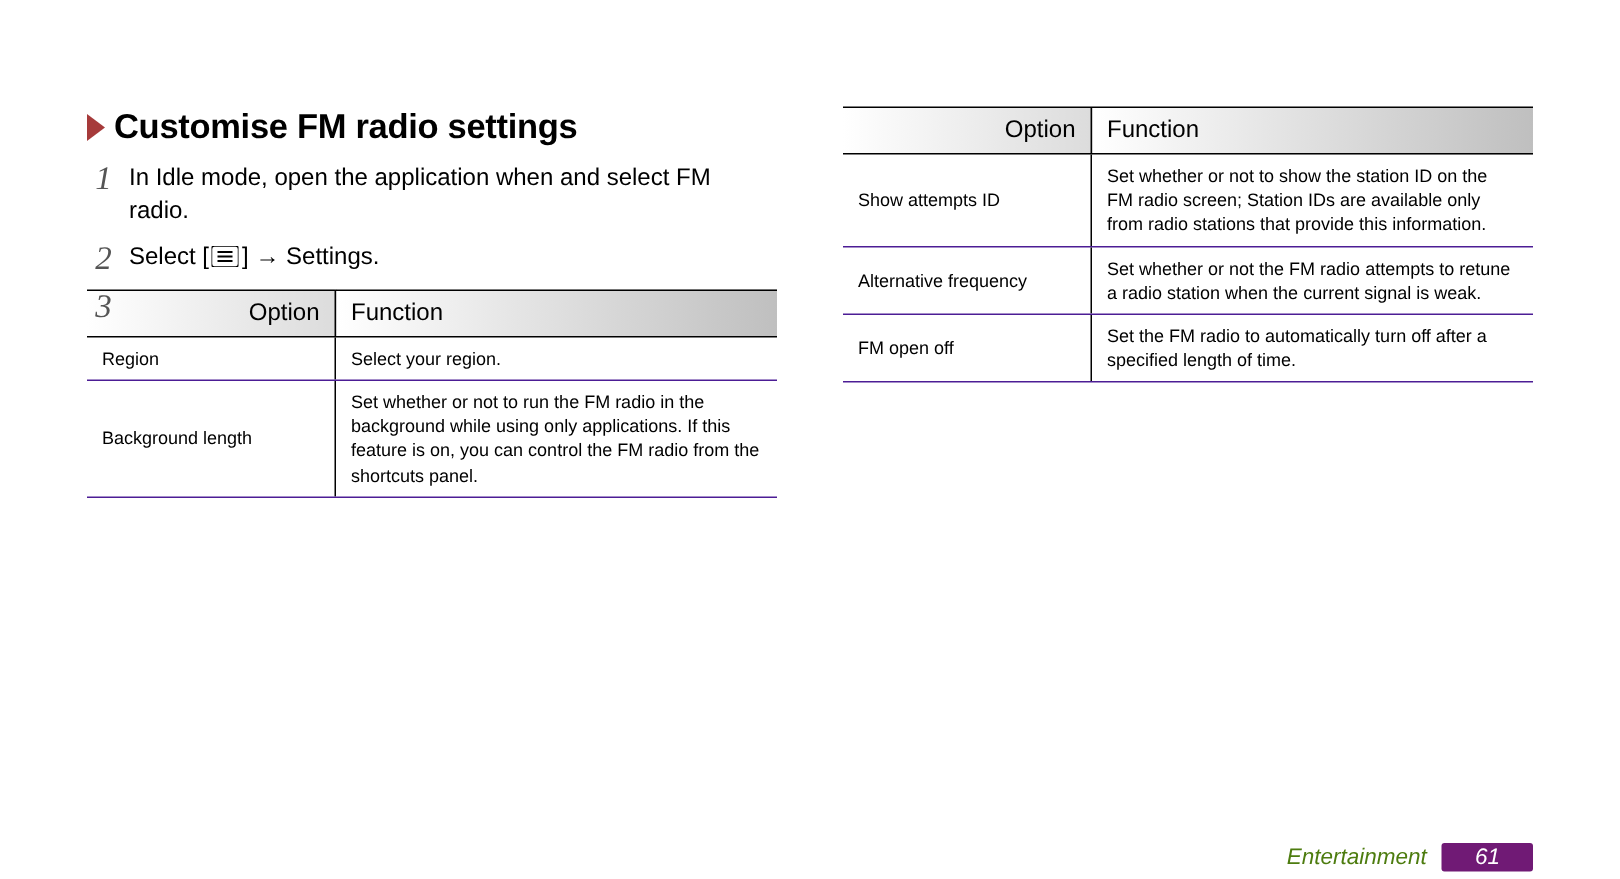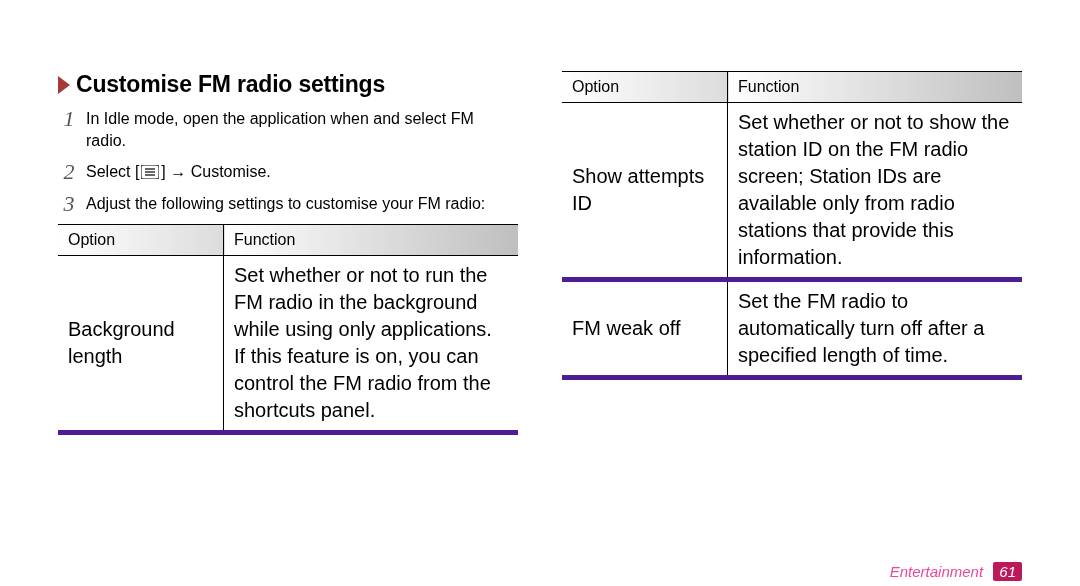--- a/index.html
+++ b/index.html
@@ -86,52 +86,53 @@
     font-weight: 400;
     font-size: 16px;
     padding: 6px 10px;
     border-top: 1px solid #000;
     border-bottom: 1px solid #000;
   }
   
   table.opts th.col-opt {
     width: 145px;
     background: linear-gradient(to right, #ffffff, #dcdcdc);
+    text-align: right;
   }
   table.opts th.col-fun {
     background: linear-gradient(to right, #ffffff, #bfbfbf);
     border-left: 1px solid #000;
   }
   table.opts td {
-    font-size: 20px;
+    font-size: 12px;
     line-height: 1.35;
     padding: 6px 10px;
-    border-bottom: 5px solid #4c1d95;
+    border-bottom: 1px solid #4c1d95;
     vertical-align: middle;
   }
   table.opts td + td {
     border-left: 1px solid #000;
   }
 
   .footer {
     position: absolute;
     right: 58px;
     bottom: 22px;
     font-size: 15px;
   }
   .footer .section-name {
     font-style: italic;
-    color: #ec4899;
+    color: #4d7c0f;
     margin-right: 6px;
   }
   .footer .page-num {
     display: inline-block;
-    background: #be185d;
+    background: #701a75;
     color: #fff;
-    padding: 1px 6px;
+    padding: 1px 22px;
     border-radius: 2px;
     font-style: italic;
   }
 </style>
 </head>
 <body>
 
 <div class="page">
   <div class="columns">
 
@@ -150,36 +151,39 @@
           <span class="num">1</span>
           <span>In Idle mode, open the application when and select </span><span class="bold">FM radio</span><span>.</span>
         </li>
         <li>
           <span class="num">2</span>
           <span>Select [</span><span class="menu-icon"><svg width="18" height="14" viewBox="0 0 18 14">
                 <rect x="0" y="0" width="18" height="14" rx="2" fill="none" stroke="#000" stroke-width="1"></rect>
                 <line x1="4" y1="4" x2="14" y2="4" stroke="#000" stroke-width="1.2"></line>
                 <line x1="4" y1="7" x2="14" y2="7" stroke="#000" stroke-width="1.2"></line>
                 <line x1="4" y1="10" x2="14" y2="10" stroke="#000" stroke-width="1.2"></line>
-              </svg></span><span>] → </span><span class="bold">Customise</span><span>.</span>
+              </svg></span><span>] → </span><span class="bold">Settings</span><span>.</span>
         </li>
         <li>
           <span class="num">3</span>
-          <span>Adjust the following settings to customise your FM radio:</span>
         </li>
       </ol>
 
       <table class="opts">
         <thead>
           <tr>
             <th class="col-opt">Option</th>
             <th class="col-fun">Function</th>
           </tr>
         </thead>
         <tbody>
+          <tr>
+            <td>Region</td>
+            <td>Select your region.</td>
+          </tr>
           <tr>
             <td>Background length</td>
             <td>Set whether or not to run the FM radio in the background while using only applications. If this feature is on, you can control the FM radio from the shortcuts panel.</td>
           </tr>
         </tbody>
       </table>
     </div>
 
     <div class="col-right">
       <table class="opts" style="margin-top:0">
@@ -188,21 +192,25 @@
             <th class="col-opt">Option</th>
             <th class="col-fun">Function</th>
           </tr>
         </thead>
         <tbody>
           <tr>
             <td>Show attempts ID</td>
             <td>Set whether or not to show the station ID on the FM radio screen; Station IDs are available only from radio stations that provide this information.</td>
           </tr>
           <tr>
-            <td>FM weak off</td>
+            <td>Alternative frequency</td>
+            <td>Set whether or not the FM radio attempts to retune a radio station when the current signal is weak.</td>
+          </tr>
+          <tr>
+            <td>FM open off</td>
             <td>Set the FM radio to automatically turn off after a specified length of time.</td>
           </tr>
         </tbody>
       </table>
     </div>
 
   </div>
 
   <div class="footer">
     <span class="section-name">Entertainment</span>

